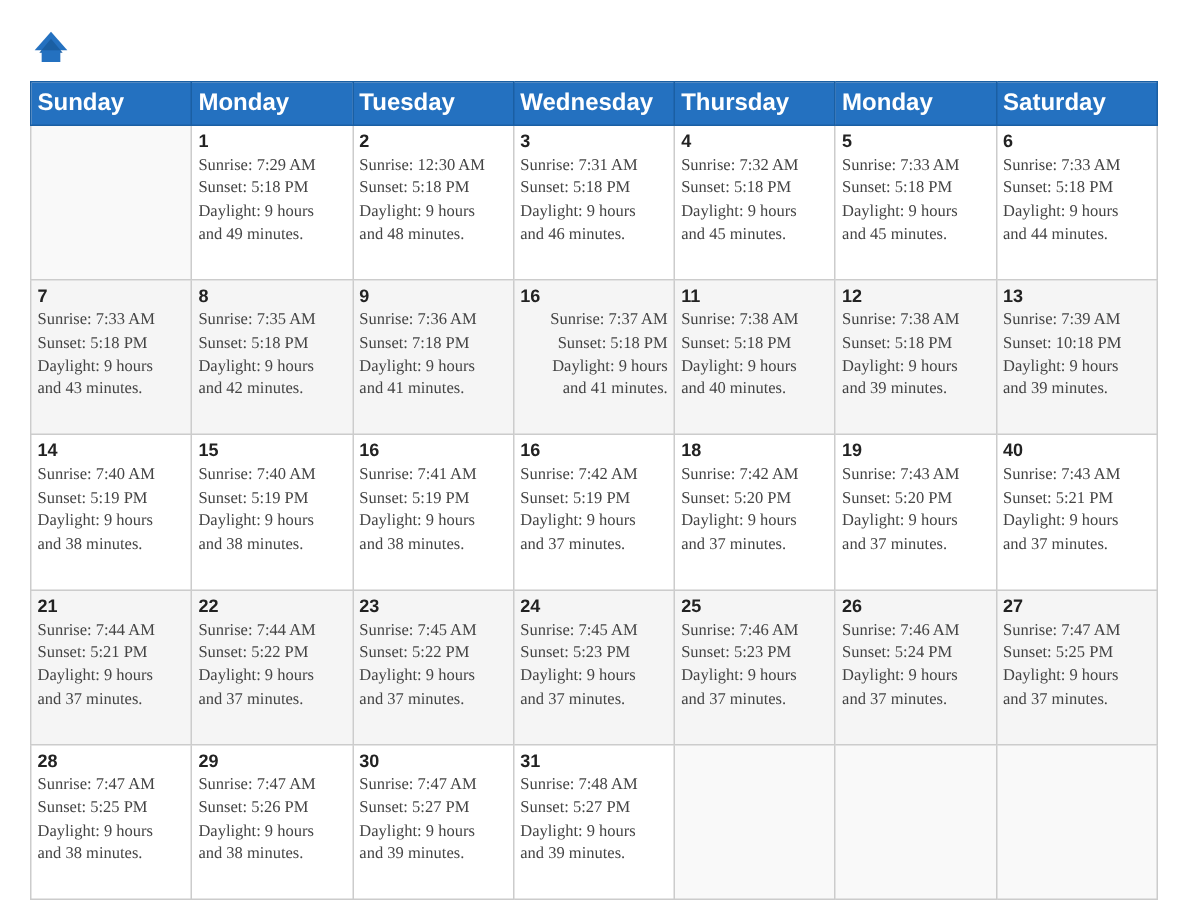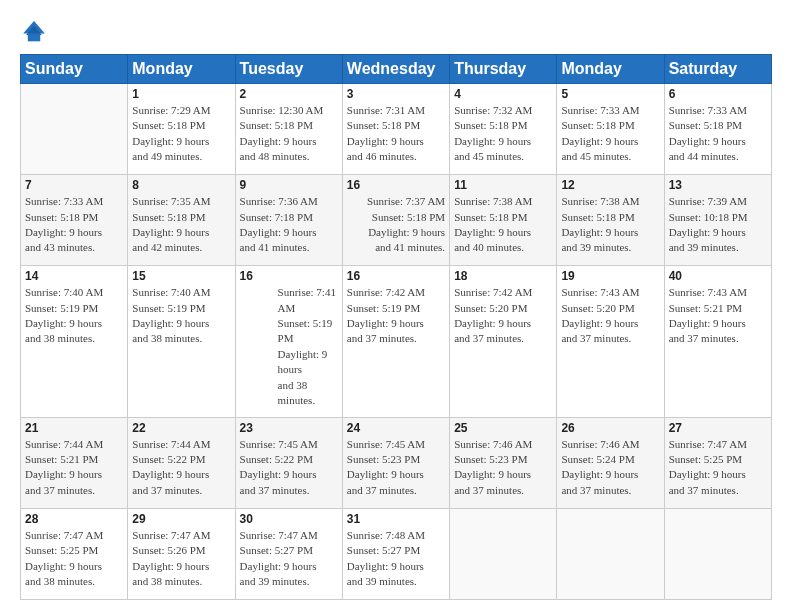--- a/index.html
+++ b/index.html
@@ -238,21 +238,21 @@
           </td>
           <td>
             <span class="day-num">15</span>
             <div class="day-info" style="white-space: pre-line;">Sunrise: 7:40 AM
 Sunset: 5:19 PM
 Daylight: 9 hours
 and 38 minutes.</div>
           </td>
           <td>
             <span class="day-num">16</span>
-            <div class="day-info" style="white-space: pre-line; margin-left: 38px;">Sunrise: 7:41 AM
+            <div class="day-info" style="white-space: pre-line;">Sunrise: 7:41 AM
 Sunset: 5:19 PM
 Daylight: 9 hours
 and 38 minutes.</div>
           </td>
           <td>
             <span class="day-num">16</span>
             <div class="day-info" style="white-space: pre-line;">Sunrise: 7:42 AM
 Sunset: 5:19 PM
 Daylight: 9 hours
 and 37 minutes.</div>

